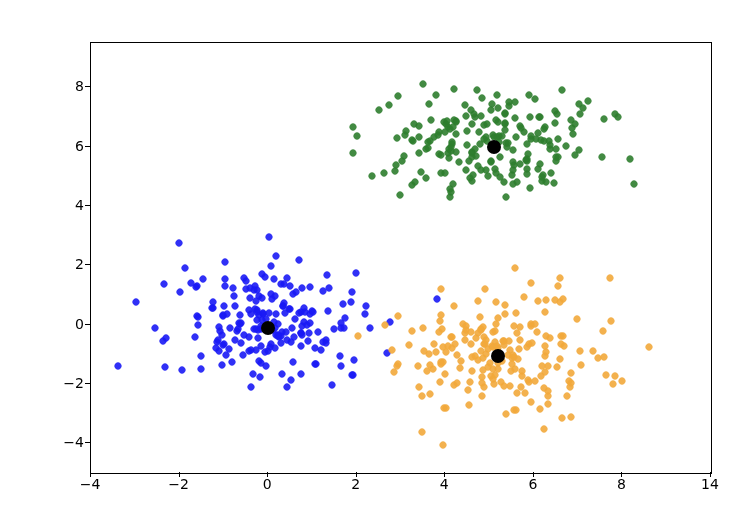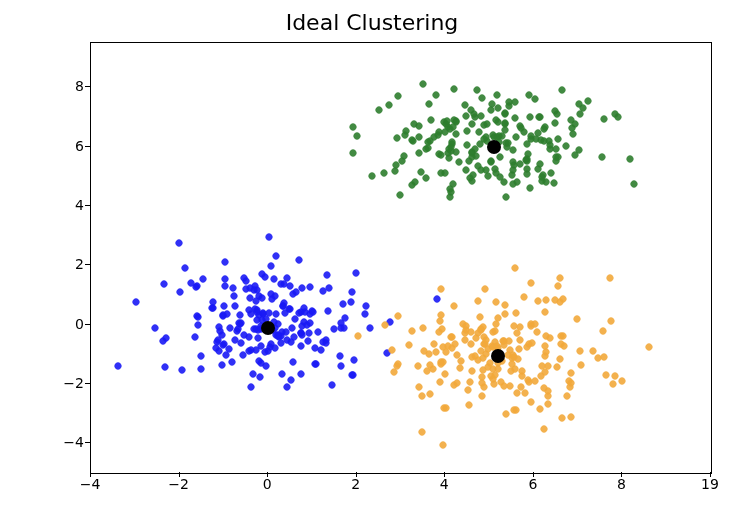--- a/index.html
+++ b/index.html
@@ -77,21 +77,20 @@
     height: 1px;
     width: 5px;
     background: #000;
     left: 85px;
   }
 </style>
 </head>
 <body>
 
 <div class="figure">
-  <div class="title">Ideal Clustering</div>
   <div class="axes" id="axes">
       <div class="pt" style="left: 187.029px; top: 280.657px; background: rgb(26, 26, 245);"></div>
       <div class="pt" style="left: 167.678px; top: 253.266px; background: rgb(26, 26, 245);"></div>
       <div class="pt" style="left: 185.016px; top: 292.381px; background: rgb(26, 26, 245);"></div>
       <div class="pt" style="left: 212.822px; top: 279.025px; background: rgb(26, 26, 245);"></div>
       <div class="pt" style="left: 236.556px; top: 268.273px; background: rgb(26, 26, 245);"></div>
       <div class="pt" style="left: 90.5486px; top: 326.932px; background: rgb(26, 26, 245);"></div>
       <div class="pt" style="left: 219.288px; top: 280.04px; background: rgb(26, 26, 245);"></div>
       <div class="pt" style="left: 170.859px; top: 231.032px; background: rgb(26, 26, 245);"></div>
       <div class="pt" style="left: 203.579px; top: 275.833px; background: rgb(26, 26, 245);"></div>
@@ -698,21 +697,21 @@
       <div class="xtick" style="left: 267.143px;">0</div>
       <div class="tickmark-x" style="left: 267.143px;"></div>
       <div class="xtick" style="left: 355.714px;">2</div>
       <div class="tickmark-x" style="left: 355.714px;"></div>
       <div class="xtick" style="left: 444.286px;">4</div>
       <div class="tickmark-x" style="left: 444.286px;"></div>
       <div class="xtick" style="left: 532.857px;">6</div>
       <div class="tickmark-x" style="left: 532.857px;"></div>
       <div class="xtick" style="left: 621.429px;">8</div>
       <div class="tickmark-x" style="left: 621.429px;"></div>
-      <div class="xtick" style="left: 710px;">19</div>
+      <div class="xtick" style="left: 710px;">14</div>
       <div class="tickmark-x" style="left: 710px;"></div>
     </div>
   <div id="yticks">
       <div class="ytick" style="top: 442.345px;">−4</div>
       <div class="tickmark-y" style="top: 442.345px;"></div>
       <div class="ytick" style="top: 383.034px;">−2</div>
       <div class="tickmark-y" style="top: 383.034px;"></div>
       <div class="ytick" style="top: 323.724px;">0</div>
       <div class="tickmark-y" style="top: 323.724px;"></div>
       <div class="ytick" style="top: 264.414px;">2</div>

